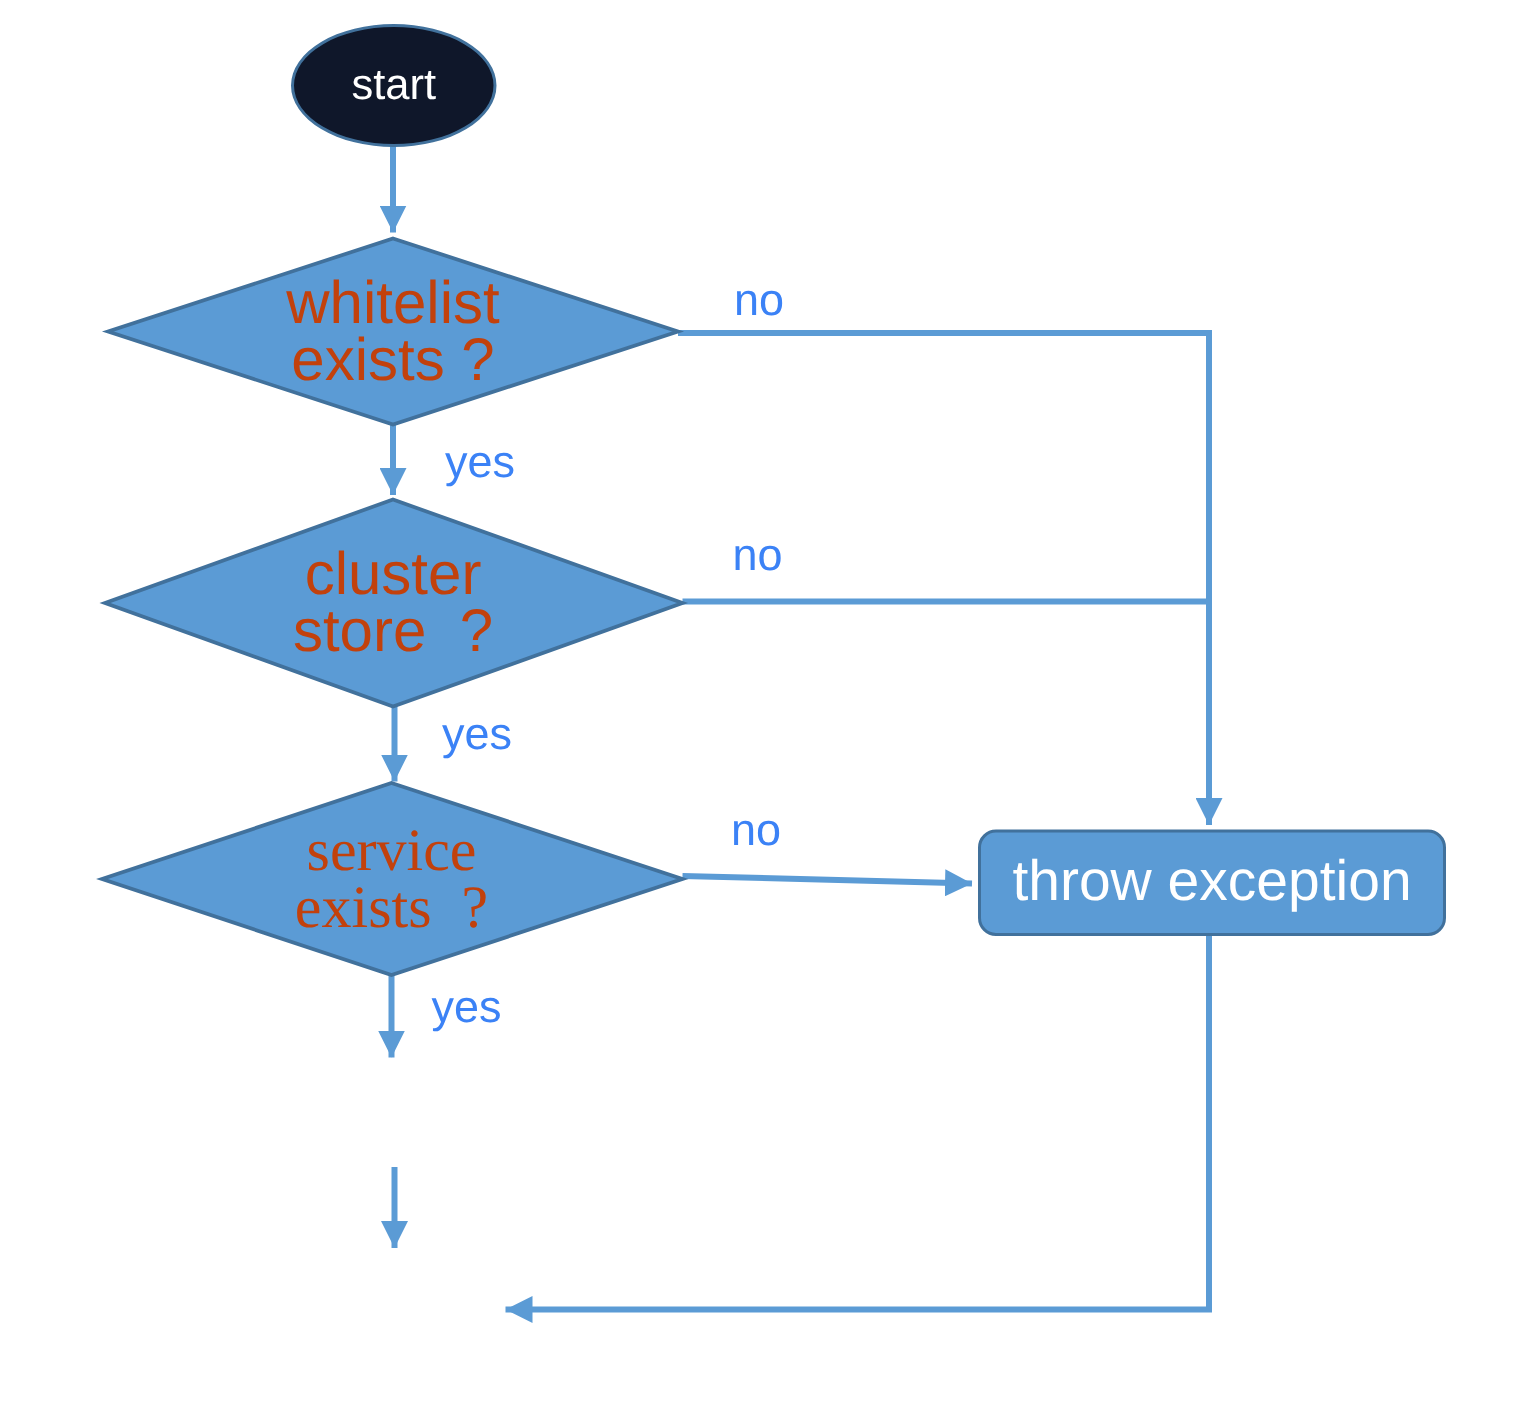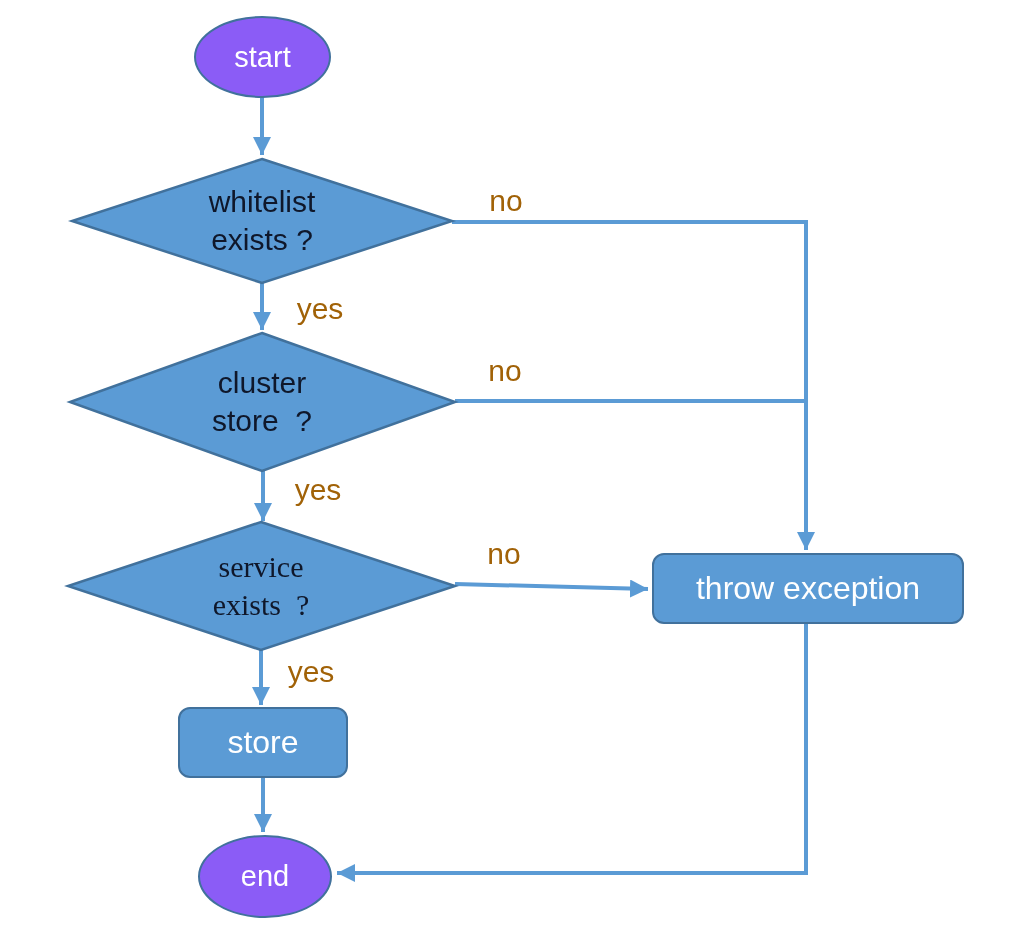--- a/index.html
+++ b/index.html
@@ -20,46 +20,46 @@
     position: absolute;
     display: flex;
     align-items: center;
     justify-content: center;
     color: #ffffff;
     text-align: center;
     box-sizing: border-box;
     white-space: pre-wrap;
   }
   .terminal {
-    background: #8b5cf6;
+    background: #0f172a;
     border: 2.5px solid #41719C;
     border-radius: 50%;
     font-size: 29px;
   }
   .process {
     background: #5B9BD5;
     border: 2.5px solid #41719C;
     border-radius: 12px;
-    font-size: 32px;
+    font-size: 38px;
   }
   .diamond-label {
     position: absolute;
     display: flex;
     align-items: center;
     justify-content: center;
-    color: #0f172a;
+    color: #c2410c;
     text-align: center;
-    font-size: 30px;
+    font-size: 40px;
     line-height: 38px;
     white-space: pre-wrap;
     transform: translate(-50%, -50%);
   }
   .edge-label {
     position: absolute;
-    color: #a16207;
+    color: #3b82f6;
     font-size: 30px;
     line-height: 34px;
     transform: translate(-50%, -50%);
     white-space: pre;
   }
 </style>
 </head>
 <body>
 
 <div class="canvas">
@@ -90,25 +90,23 @@
 
   <div class="diamond-label" style="left:262px; top:221px; width:220px; height:90px;">whitelist
 exists ?</div>
 
   <div class="diamond-label" style="left:262px; top:402px; width:220px; height:90px;">cluster
 store  ?</div>
 
   <div class="diamond-label" style="left:261px; top:586px; width:220px; height:90px;font-family:Liberation Serif, serif;">service
 exists  ?</div>
 
-  <div class="node process" style="left:178px; top:707px; width:170px; height:71px;">store</div>
 
   <div class="node process" style="left:652px; top:553px; width:312px; height:71px;">throw exception</div>
 
-  <div class="node terminal" style="left:198px; top:835px; width:134px; height:83px;">end</div>
 
   <div class="edge-label" style="left:506px; top:201px;">no</div>
 
   <div class="edge-label" style="left:320px; top:309px;">yes</div>
 
   <div class="edge-label" style="left:505px; top:371px;">no</div>
 
   <div class="edge-label" style="left:318px; top:490px;">yes</div>
 
   <div class="edge-label" style="left:504px; top:554px;">no</div>

